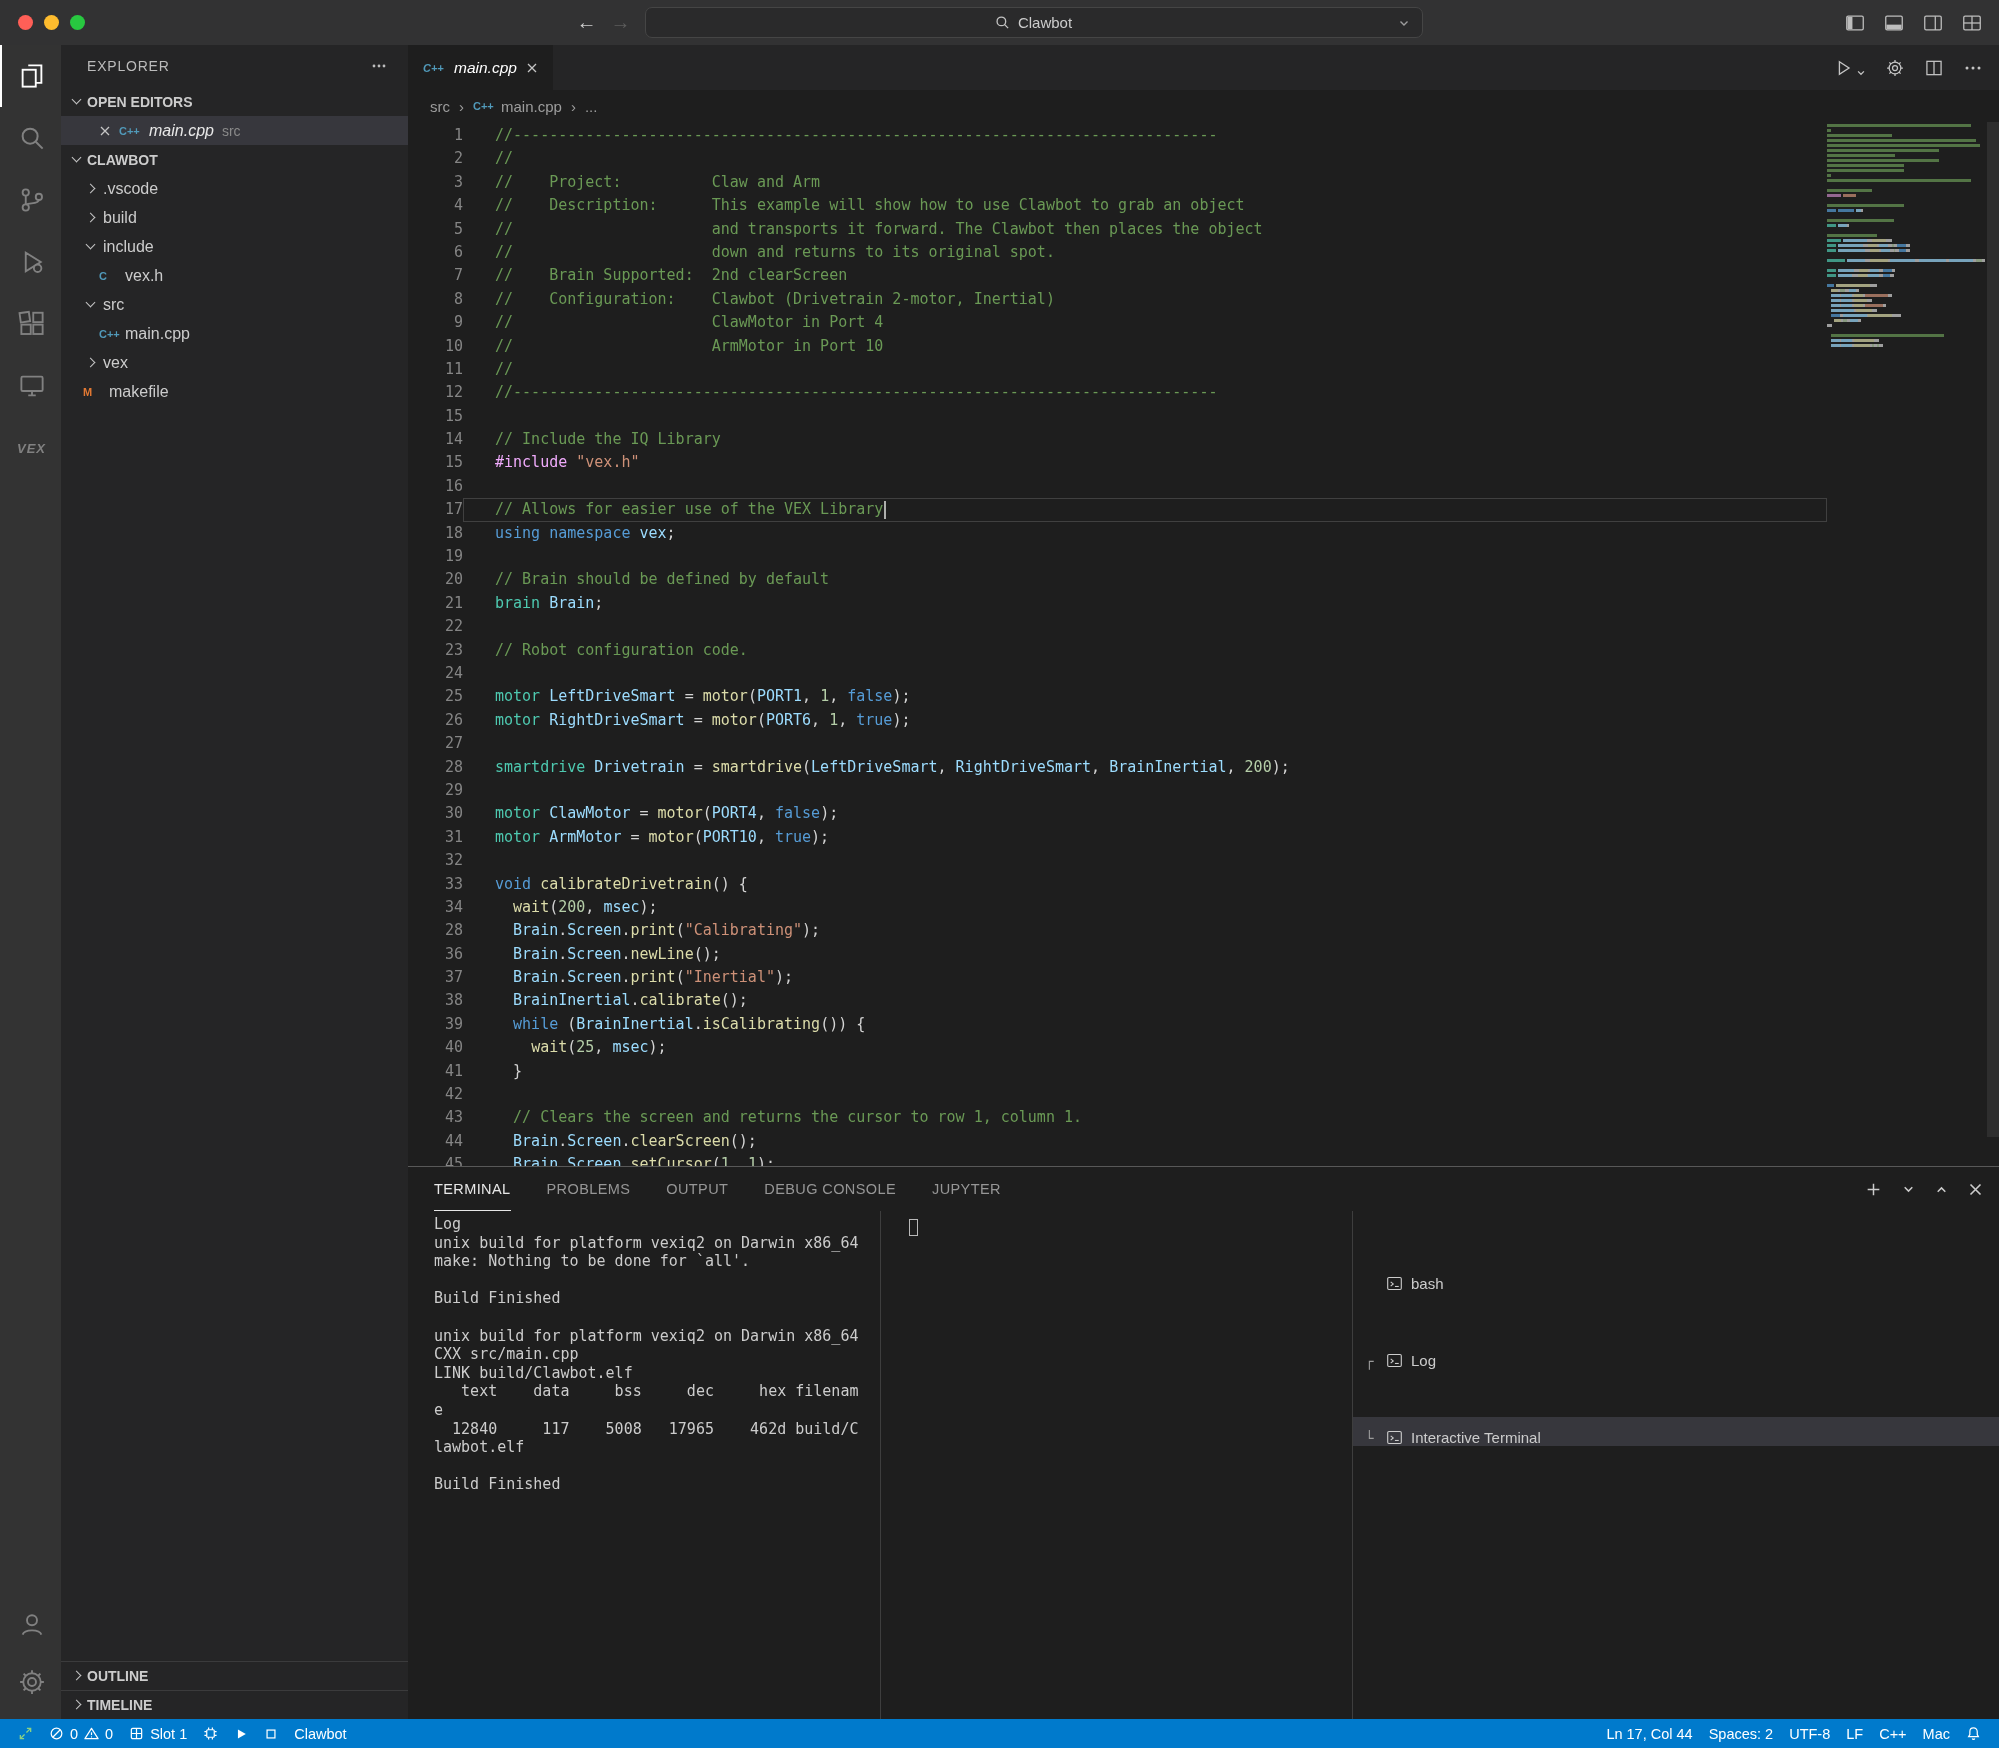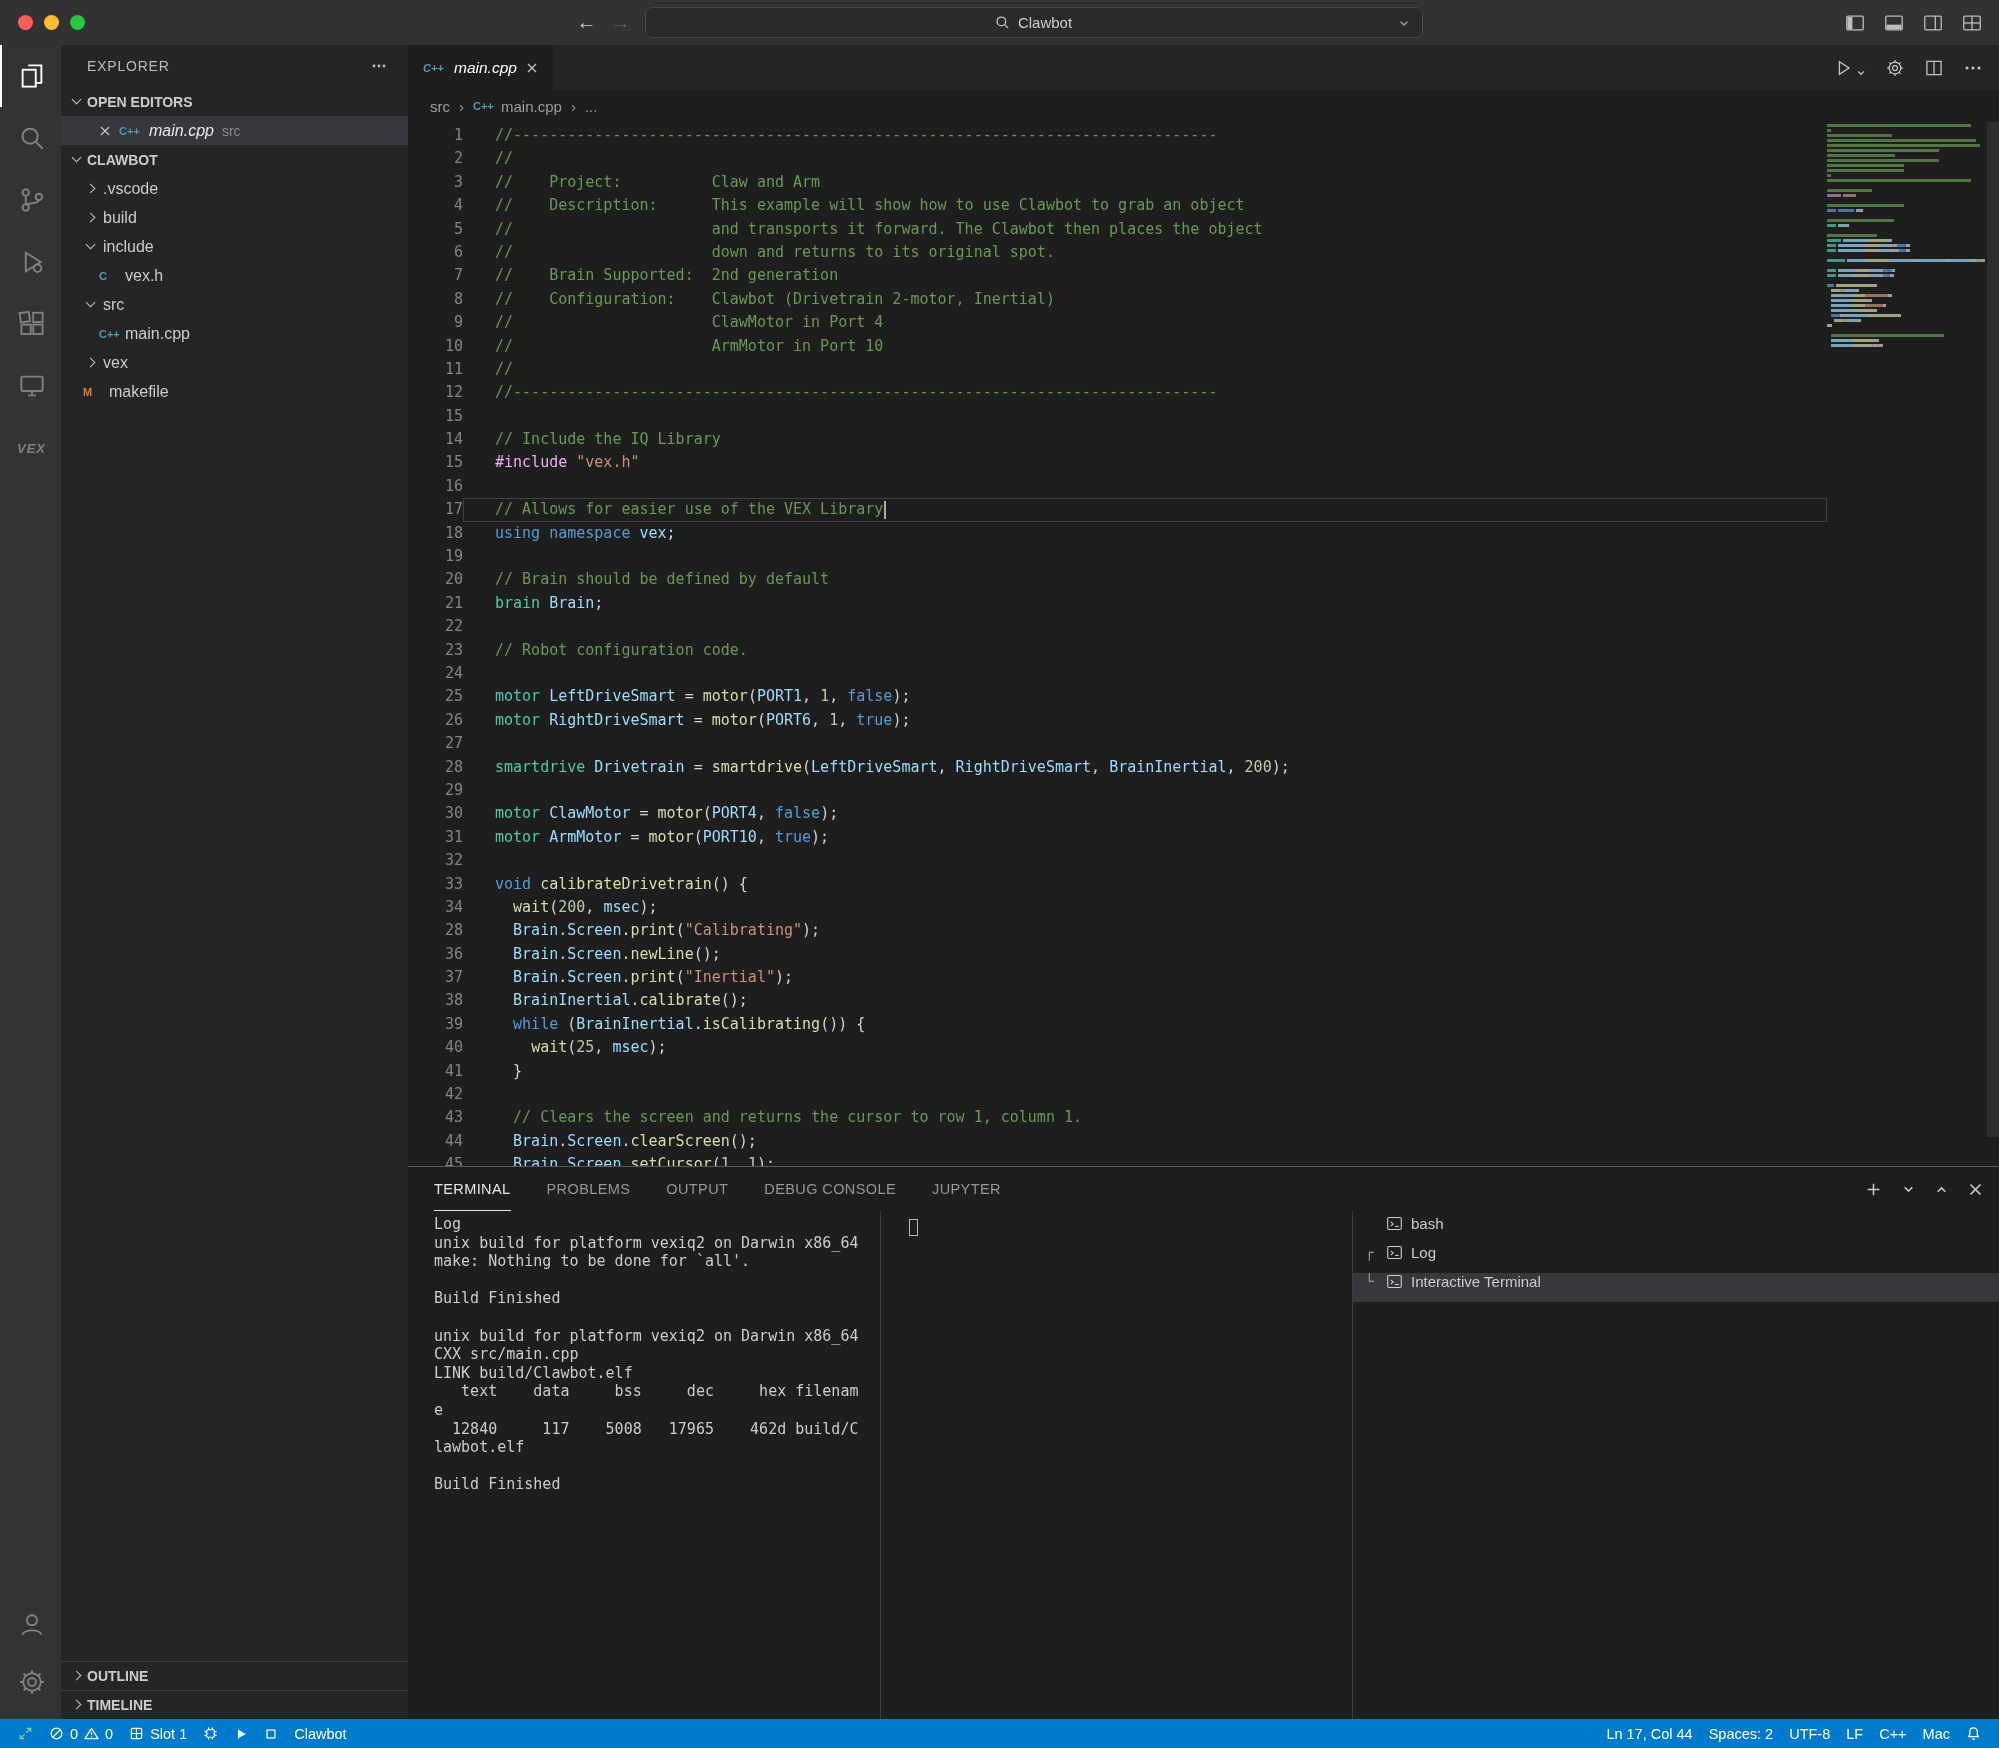--- a/index.html
+++ b/index.html
@@ -89,22 +89,22 @@
     border-bottom:1px solid transparent; }
   .panel-tab.active { color:#e7e7e7; border-bottom-color:#e7e7e7; }
   .panel-actions { margin-left:auto; display:flex; align-items:center; gap:20px; color:#cccccc; }
   .panel-body { display:flex; height:calc(100% - 44px); }
   .term-pane-log { width:472px; flex:none; padding:4px 0 0 26px; color:#cccccc;
     font:15px/18.6px "DejaVu Sans Mono", monospace; }
   .tl-line { height:18.6px; white-space:pre; }
   .term-pane-interactive { width:472px; flex:none; border-left:1px solid #3e3e3e; padding:8px 0 0 28px; }
   .term-cursor { width:9px; height:17px; border:1px solid #b9b9b9; display:inline-block; }
   .term-list { flex:1; border-left:1px solid #3e3e3e; padding-top:4px; }
-  .term-row { height:29px; display:flex; align-items:flex-start; gap:8px; padding-left:12px;
-    font-size:15px; color:#cccccc; }
+  .term-row { height:29px; display:flex; align-items:flex-end; gap:8px; padding-left:12px;
+    font-size:15px; color:#cccccc;margin-top:48px; }
   .term-row.selected { background:#37373d; }
   .term-prefix { width:13px; flex:none; font-family:"DejaVu Sans Mono",monospace; font-size:14px; color:#9a9a9a; }
   .term-icon { color:#cccccc; }
 
   
   .statusbar { position:absolute; left:0; right:0; bottom:0; height:29px; background:#007acc; color:#ffffff;
     display:flex; align-items:center; font-size:14.5px; padding:0 10px; }
   .sb-item { display:flex; align-items:center; gap:6px; padding:0 8px; height:100%; white-space:nowrap; }
   .sb-right { margin-left:auto; display:flex; height:100%; }
   .sb-remote { color:#89d185; }
@@ -361,21 +361,21 @@
         <div class="code-line">
           <span class="gutter">5</span>
           <span class="line-content"><span class="tok-c">//                      and transports it forward. The Clawbot then places the object</span></span>
         </div>
         <div class="code-line">
           <span class="gutter">6</span>
           <span class="line-content"><span class="tok-c">//                      down and returns to its original spot.</span></span>
         </div>
         <div class="code-line">
           <span class="gutter">7</span>
-          <span class="line-content"><span class="tok-c">//    Brain Supported:  2nd generation</span></span>
+          <span class="line-content"><span class="tok-c">//    Brain Supported:  2nd clearScreen</span></span>
         </div>
         <div class="code-line">
           <span class="gutter">8</span>
           <span class="line-content"><span class="tok-c">//    Configuration:    Clawbot (Drivetrain 2-motor, Inertial)</span></span>
         </div>
         <div class="code-line">
           <span class="gutter">9</span>
           <span class="line-content"><span class="tok-c">//                      ClawMotor in Port 4</span></span>
         </div>
         <div class="code-line">

